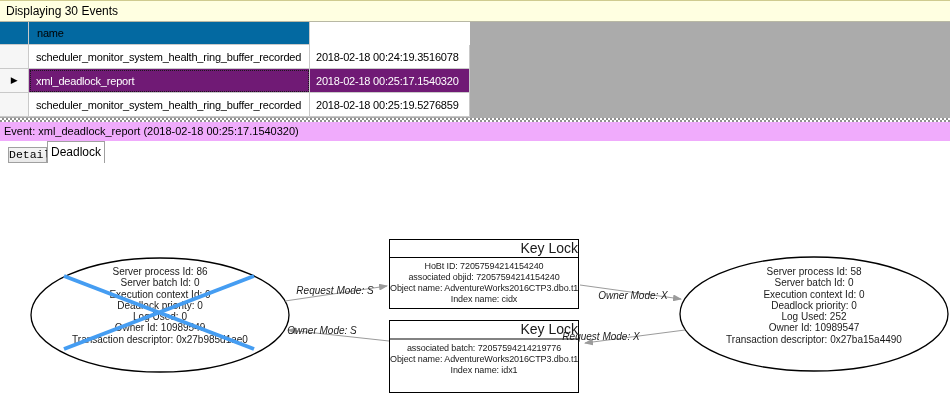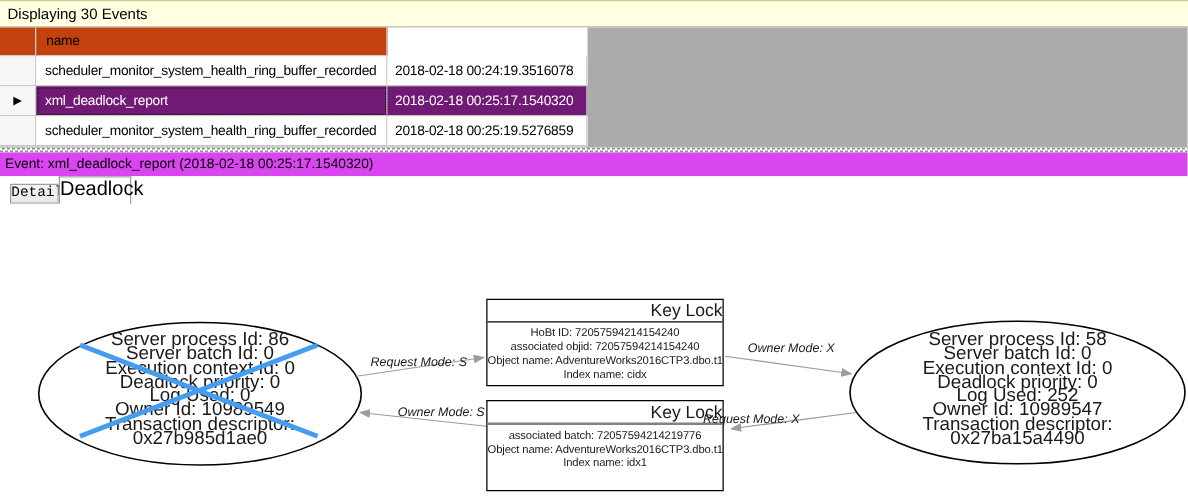--- a/index.html
+++ b/index.html
@@ -12,44 +12,44 @@
   
   #table-region{left:0;top:22px;width:950px;height:96px;background:#ABABAB;}
   #events-grid{position:absolute;left:0;top:0;width:470px;background:#fff;font-size:11px;letter-spacing:-0.2px;color:#000;}
   .g-row{display:flex;height:24px;}
   .g-row.hdr{height:23px;}
   .cell{box-sizing:border-box;border-right:1px solid #C9C9C9;border-bottom:1px solid #C9C9C9;
     white-space:nowrap;overflow:hidden;display:flex;align-items:center;background:#fff;}
   .c-sel{width:29px;background:#F6F6F6;justify-content:center;}
   .c-name{width:281px;padding-left:7px;}
   .c-ts{width:160px;padding-left:6px;}
-  .hdr .cell{background:#c2410c;text-align:right;}
+  .hdr .cell{background:#0369a1;text-align:right;}
   .hdr .c-name{padding-left:8px;}
   .row-selected .c-name,.row-selected .c-ts{background:#701a75;color:#fff;}
   .row-selected .c-name{outline:1px dotted #1a1a1a;outline-offset:-2px;}
   .row-marker{font-size:9px;color:#000;line-height:1;}
   
   #splitter{left:0;top:118px;width:950px;height:4px;
     background-image:conic-gradient(#8f8f8f 25%,#ffffff 25% 50%,#8f8f8f 50% 75%,#ffffff 75%);
     background-size:4px 4px;}
   
-  #event-bar{left:0;top:122px;width:950px;height:19px;background:#d946ef;
+  #event-bar{left:0;top:122px;width:950px;height:19px;background:#f0abfc;
     font-size:11px;line-height:19px;color:#000;padding-left:4px;box-sizing:border-box;}
   
   #tab-strip{left:0;top:141px;width:950px;height:22px;background:#fff;}
   .tab{position:absolute;box-sizing:border-box;text-align:center;color:#000;cursor:default;}
   #tab-details{left:8px;top:6px;width:39px;height:16px;font-size:11.5px;line-height:14px;
     background:linear-gradient(#F4F4F4,#E9E9E9);border:1px solid #A0A0A0;font-family:Liberation Mono, monospace;}
-  #tab-deadlock{left:47px;top:0;width:58px;height:22px;font-size:16px;line-height:20px;
+  #tab-deadlock{left:47px;top:0;width:58px;height:22px;font-size:12px;line-height:20px;
     background:#fff;border:1px solid #A0A0A0;border-bottom:none;z-index:3;}
   
   #graph{left:0;top:163px;width:950px;height:237px;background:#fff;}
   #graph svg{position:absolute;left:0;top:0;}
   #x-overlay{z-index:4;pointer-events:none;}
-  .node-text{position:absolute;z-index:2;text-align:center;font-size:15px;line-height:11.3px;color:#1a1a1a;}
+  .node-text{position:absolute;z-index:2;text-align:center;font-size:10px;line-height:11.3px;color:#1a1a1a;}
   .lockbox{position:absolute;z-index:2;box-sizing:border-box;background:#fff;border:1.5px solid #000;}
   .lockbox .title{font-size:14px;line-height:17px;text-align:right;color:#1a1a1a;}
   #lockbox-top .title{border-bottom:1px solid #000;}
   #lockbox-bottom .title{border-bottom:2px solid #828282;}
   .lockbox .body{padding-top:3px;text-align:center;font-size:9px;line-height:11px;color:#1a1a1a;letter-spacing:-0.1px;white-space:nowrap;}
   .edge-label{position:absolute;z-index:2;transform:translate(-50%,-50%);font-size:10px;color:#1a1a1a;white-space:nowrap;font-style:italic;}
 </style>
 </head>
 <body>
 
@@ -139,21 +139,21 @@
   <div id="lockbox-bottom" class="lockbox" style="left:389px;top:157px;width:190px;height:73px;">
     <div class="title">Key Lock</div>
     <div class="body">
       <div>associated batch: 72057594214219776</div>
       <div>Object name: AdventureWorks2016CTP3.dbo.t1</div>
       <div>Index name: idx1</div>
     </div>
   </div>
 
   <span class="edge-label" style="left:335px;top:127px;">Request Mode: S</span>
-  <span class="edge-label" style="left:633px;top:116px;">Owner Mode: X</span>
-  <span class="edge-label" style="left:353px;top:167px;">Owner Mode: S</span>
+  <span class="edge-label" style="left:633px;top:132px;">Owner Mode: X</span>
+  <span class="edge-label" style="left:322px;top:167px;">Owner Mode: S</span>
   <span class="edge-label" style="left:601px;top:173px;">Request Mode: X</span>
 
   <svg id="x-overlay" width="950" height="237" viewBox="0 0 950 237">
     <line x1="64" y1="113" x2="254" y2="186" stroke="#459DF2" stroke-width="4"></line>
     <line x1="254" y1="113" x2="64" y2="186" stroke="#459DF2" stroke-width="4"></line>
   </svg>
 </div>
 
 </body></html>

